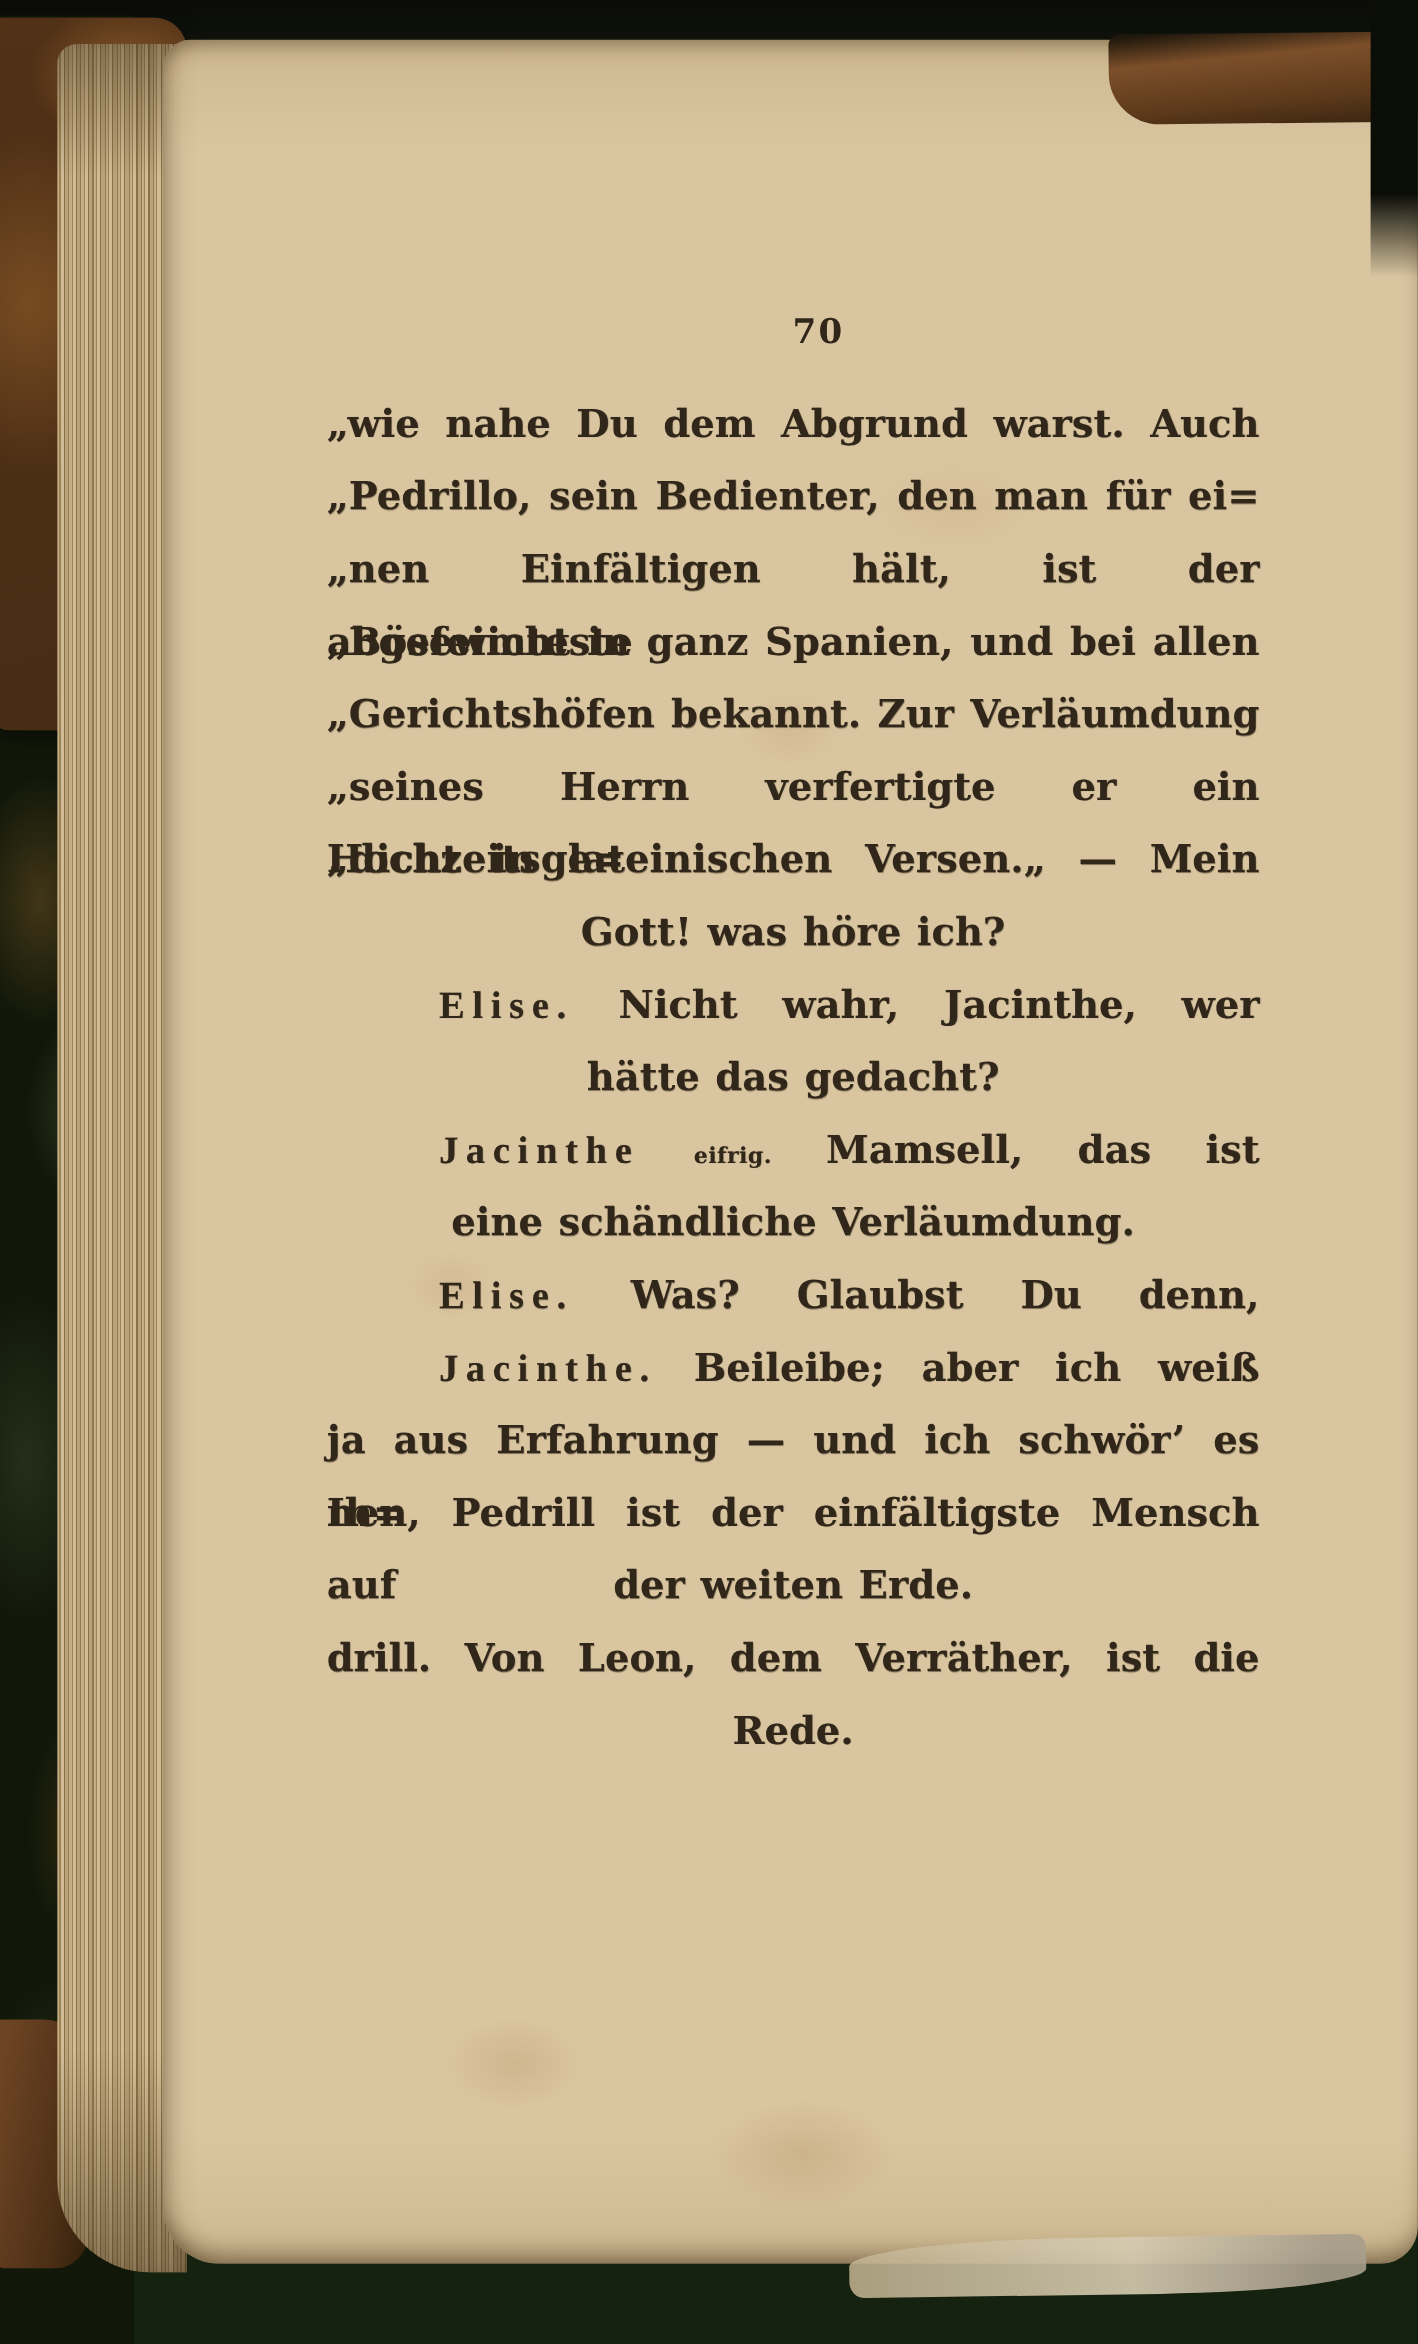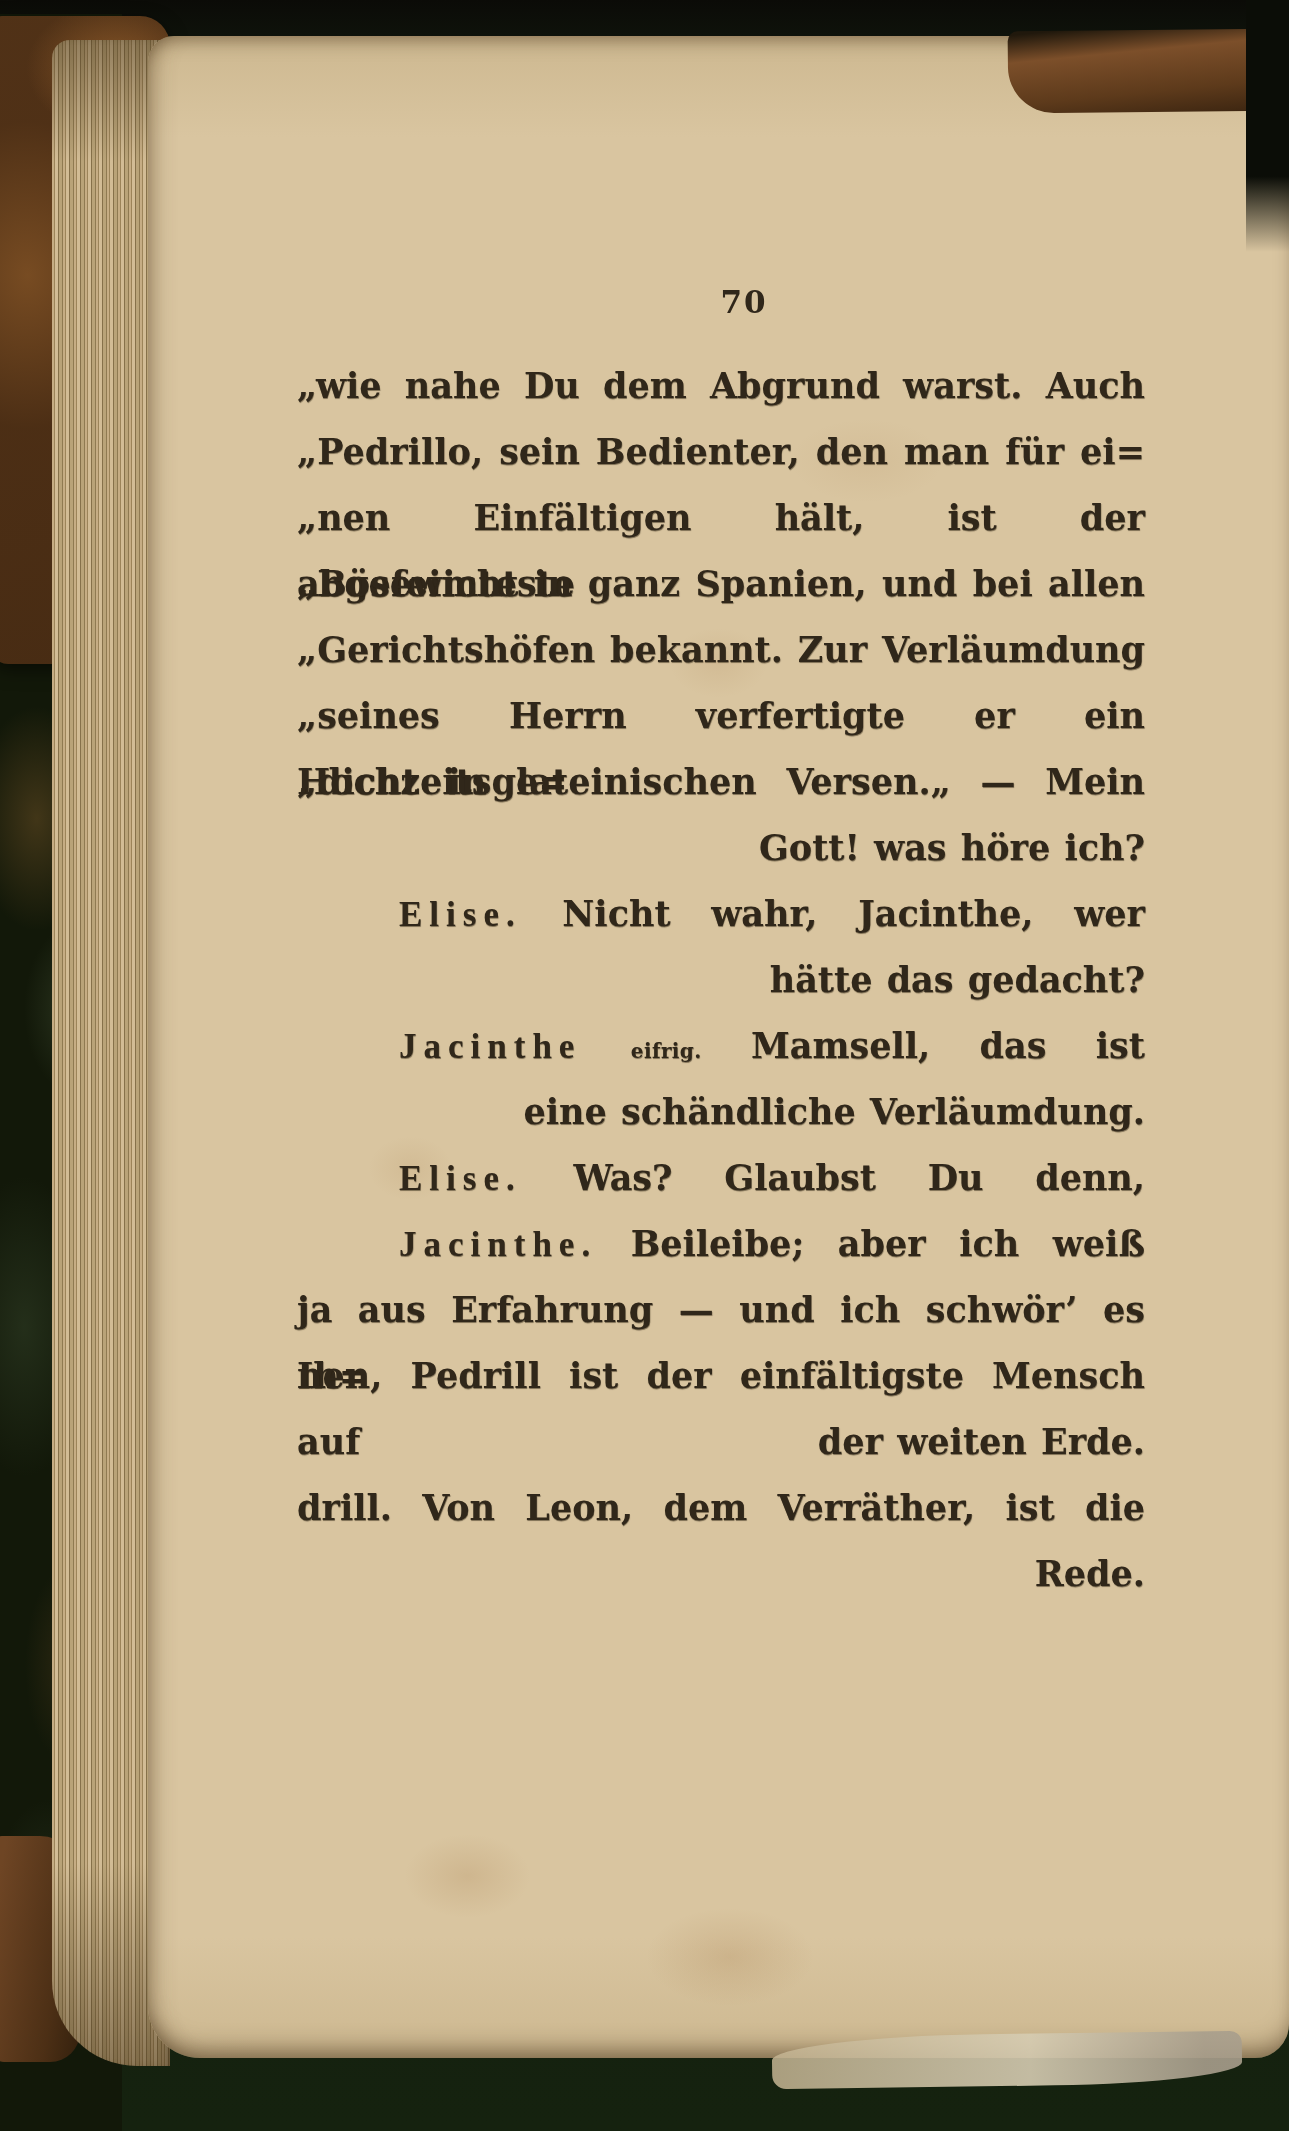--- a/index.html
+++ b/index.html
@@ -70,21 +70,21 @@
     border-radius:45% 12px 40% 14px;transform:rotate(-.8deg);
     background:linear-gradient(90deg, rgba(196,180,146,.85), rgba(214,204,178,.9) 55%, rgba(168,158,140,.9) 92%);}
 
   
   .pagenum{position:absolute;left:285px;top:284px;width:848px;
     text-align:center;padding-left:70px;box-sizing:border-box;
     font-size:31px;font-weight:700;letter-spacing:2px;color:var(--c-ink,#30271a);}
   .textblock{position:absolute;left:297px;top:353px;width:848px;
     font-size:35px;font-weight:700;color:var(--c-ink,#30271a);
     text-shadow:0.4px 0.6px 0.7px rgba(43,33,16,.5);word-spacing:2px;}
-  .line{height:66px;line-height:66px;white-space:nowrap;text-align:right;}
+  .line{height:66px;line-height:66px;white-space:nowrap;text-align:center;}
   .line.j{white-space:normal;text-align:justify;-moz-text-align-last:justify;text-align-last:justify;}
   .line.indent{padding-left:102px;}
   .qm{letter-spacing:0;}
   .sp{letter-spacing:.20em;font-family:Liberation Serif, serif;}
   .dir{font-size:20px;font-weight:700;letter-spacing:.02em;}
 </style>
 </head>
 <body>
 
 <div class="canvas">

